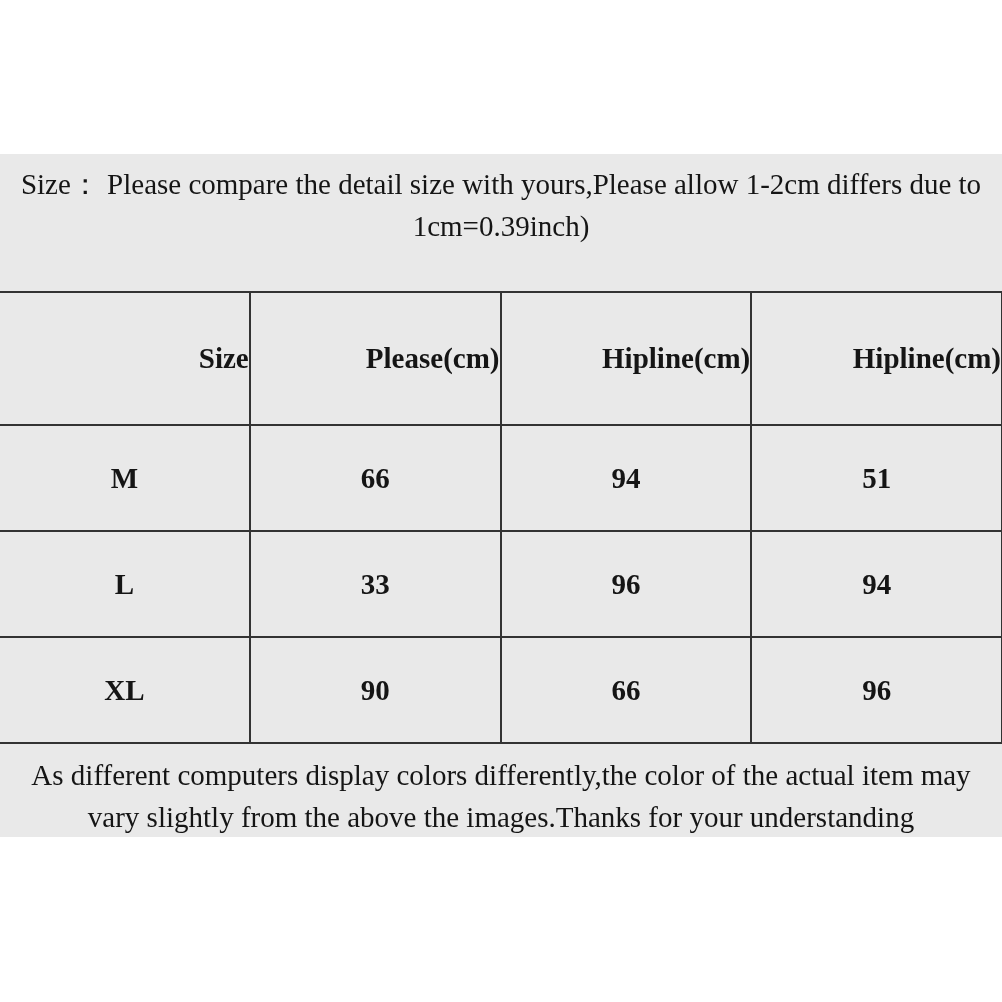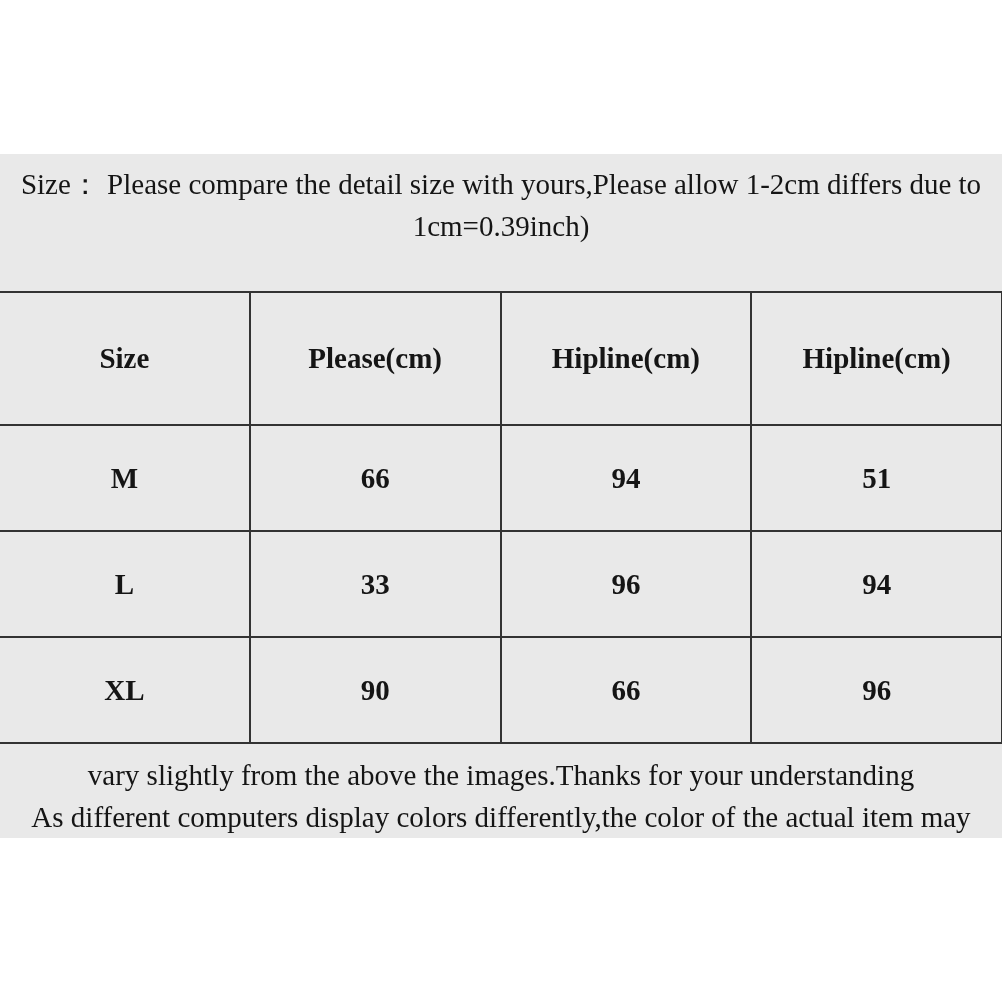--- a/index.html
+++ b/index.html
@@ -3,21 +3,21 @@
 <meta charset="utf-8">
 <style>
   html, body {
     margin: 0;
     padding: 0;
     background: #ffffff;
   }
   .page {
     position: relative;
     width: 1002px;
-    height: 1002px;
+    height: 837px;
     background: #ffffff;
     overflow: hidden;
     font-family: "Liberation Serif", "DejaVu Serif", serif;
     color: #151515;
   }
   .panel {
     position: absolute;
     left: 0;
     top: 154px;
     width: 1002px;
@@ -48,21 +48,21 @@
   .size-table th,
   .size-table td {
     border: 2px solid #333333;
     background: #e9e9e9;
     text-align: center;
     vertical-align: middle;
     font-weight: bold;
     font-size: 29px;
     padding: 0;
   }
-  .size-table th { height: 131px; }
+  .size-table th { height: 131px; text-align: right; }
   .size-table td { height: 104px; }
   .bottom-note {
     position: absolute;
     top: 600px;
     left: 0;
     width: 100%;
     text-align: center;
     font-size: 29px;
     line-height: 42px;
     font-weight: normal;
@@ -104,18 +104,18 @@
         <tr>
           <td>XL</td>
           <td>90</td>
           <td>66</td>
           <td>96</td>
         </tr>
       </tbody>
     </table>
 
     <div class="bottom-note">
+      <div class="note-line">As different computers display colors differently,the color of the actual item may</div>
       <div class="note-line">vary slightly from the above the images.Thanks for your understanding</div>
-      <div class="note-line">As different computers display colors differently,the color of the actual item may</div>
     </div>
 
   </div>
 </div>
 
 </body></html>

